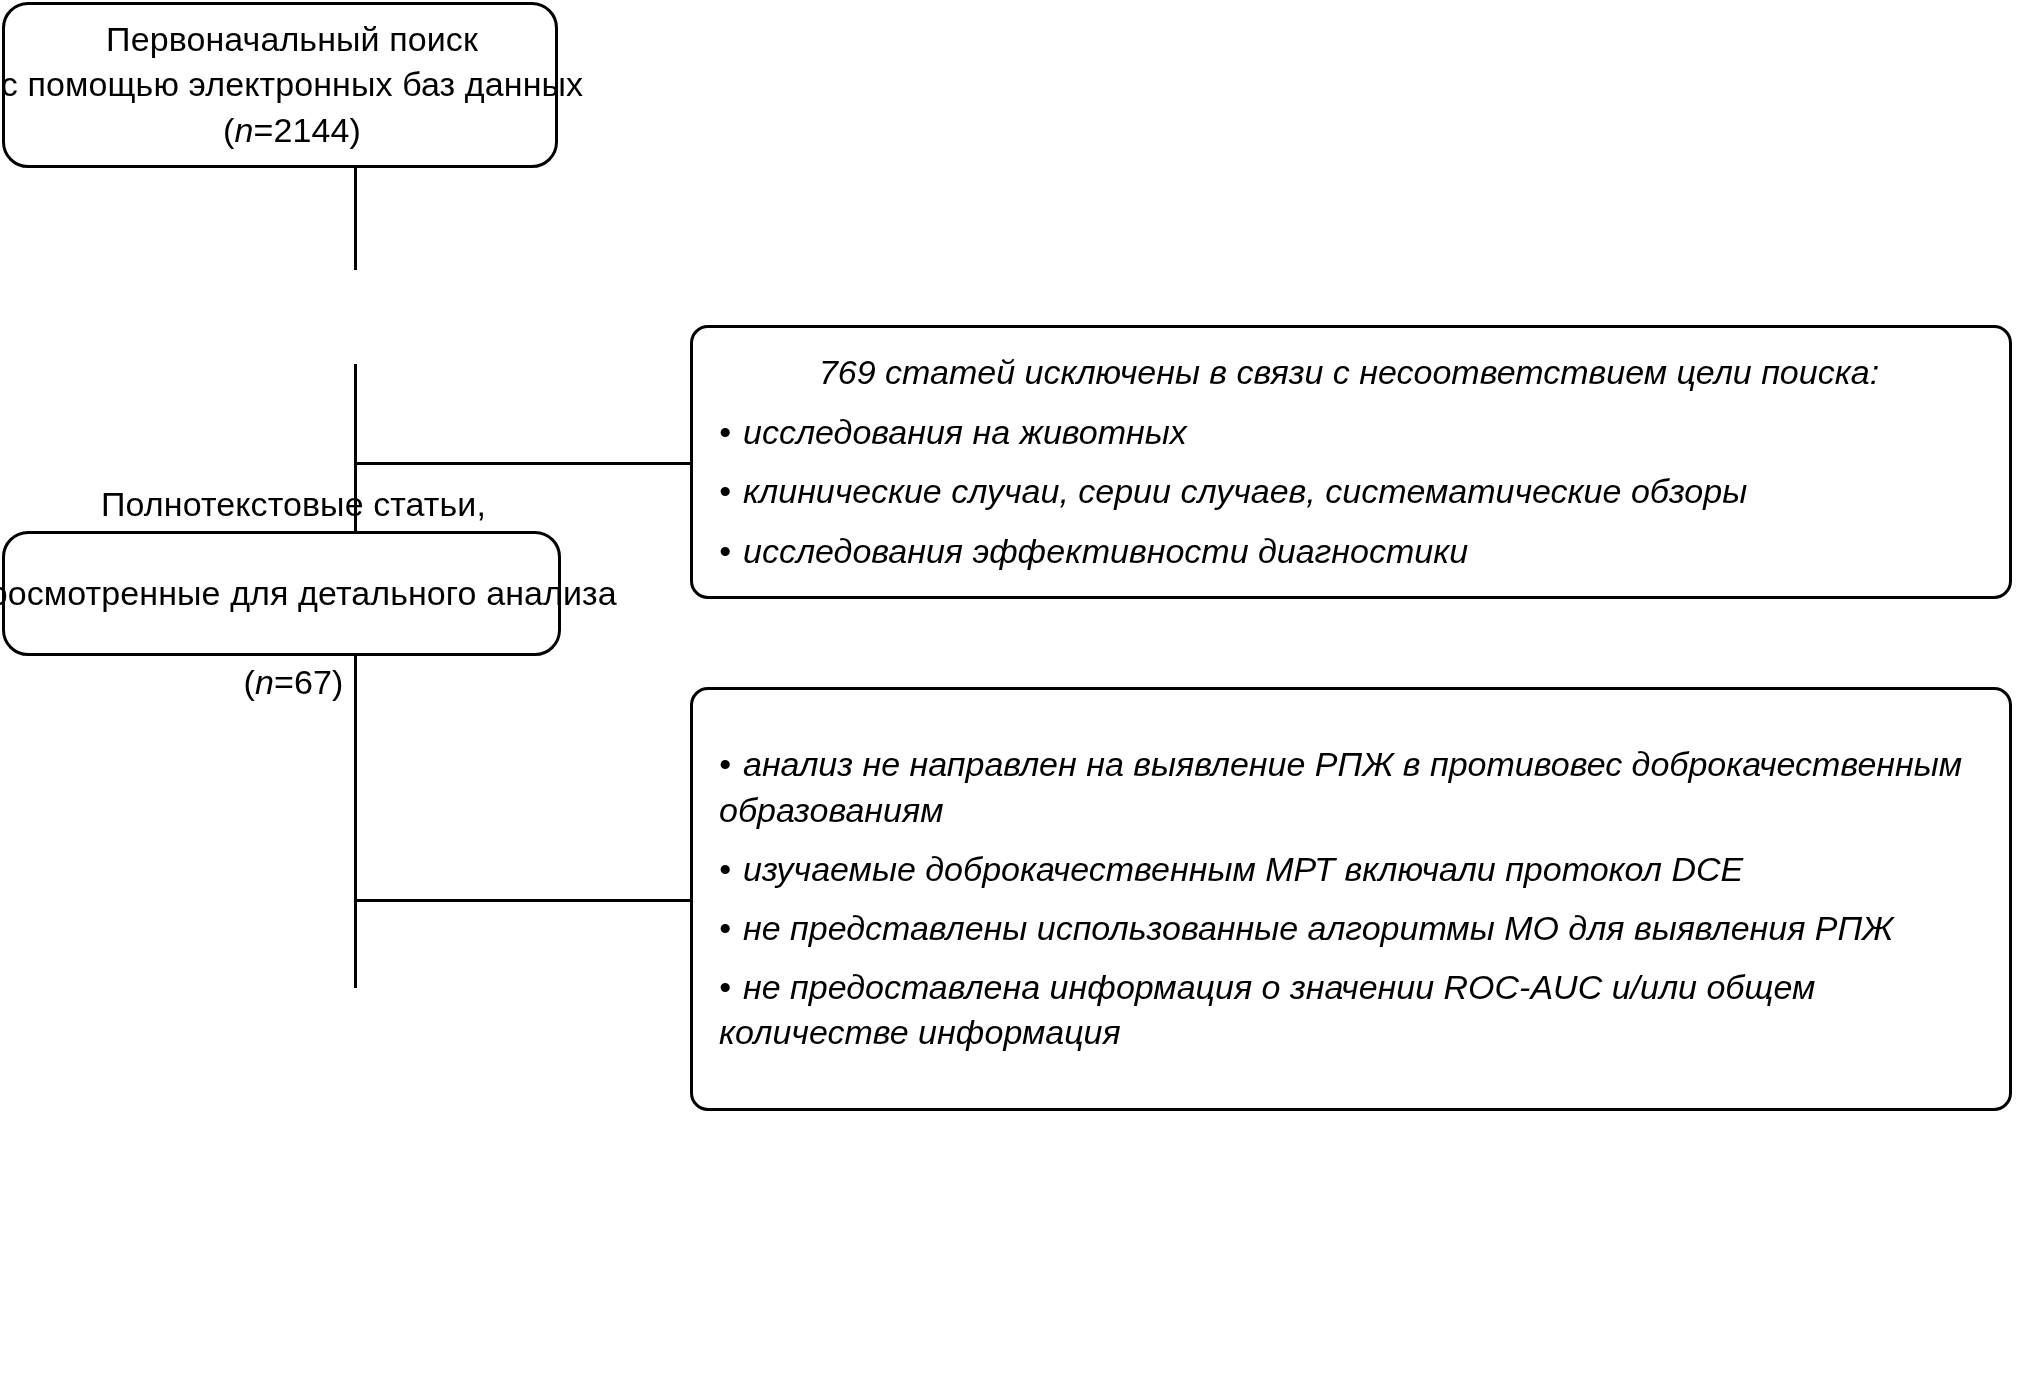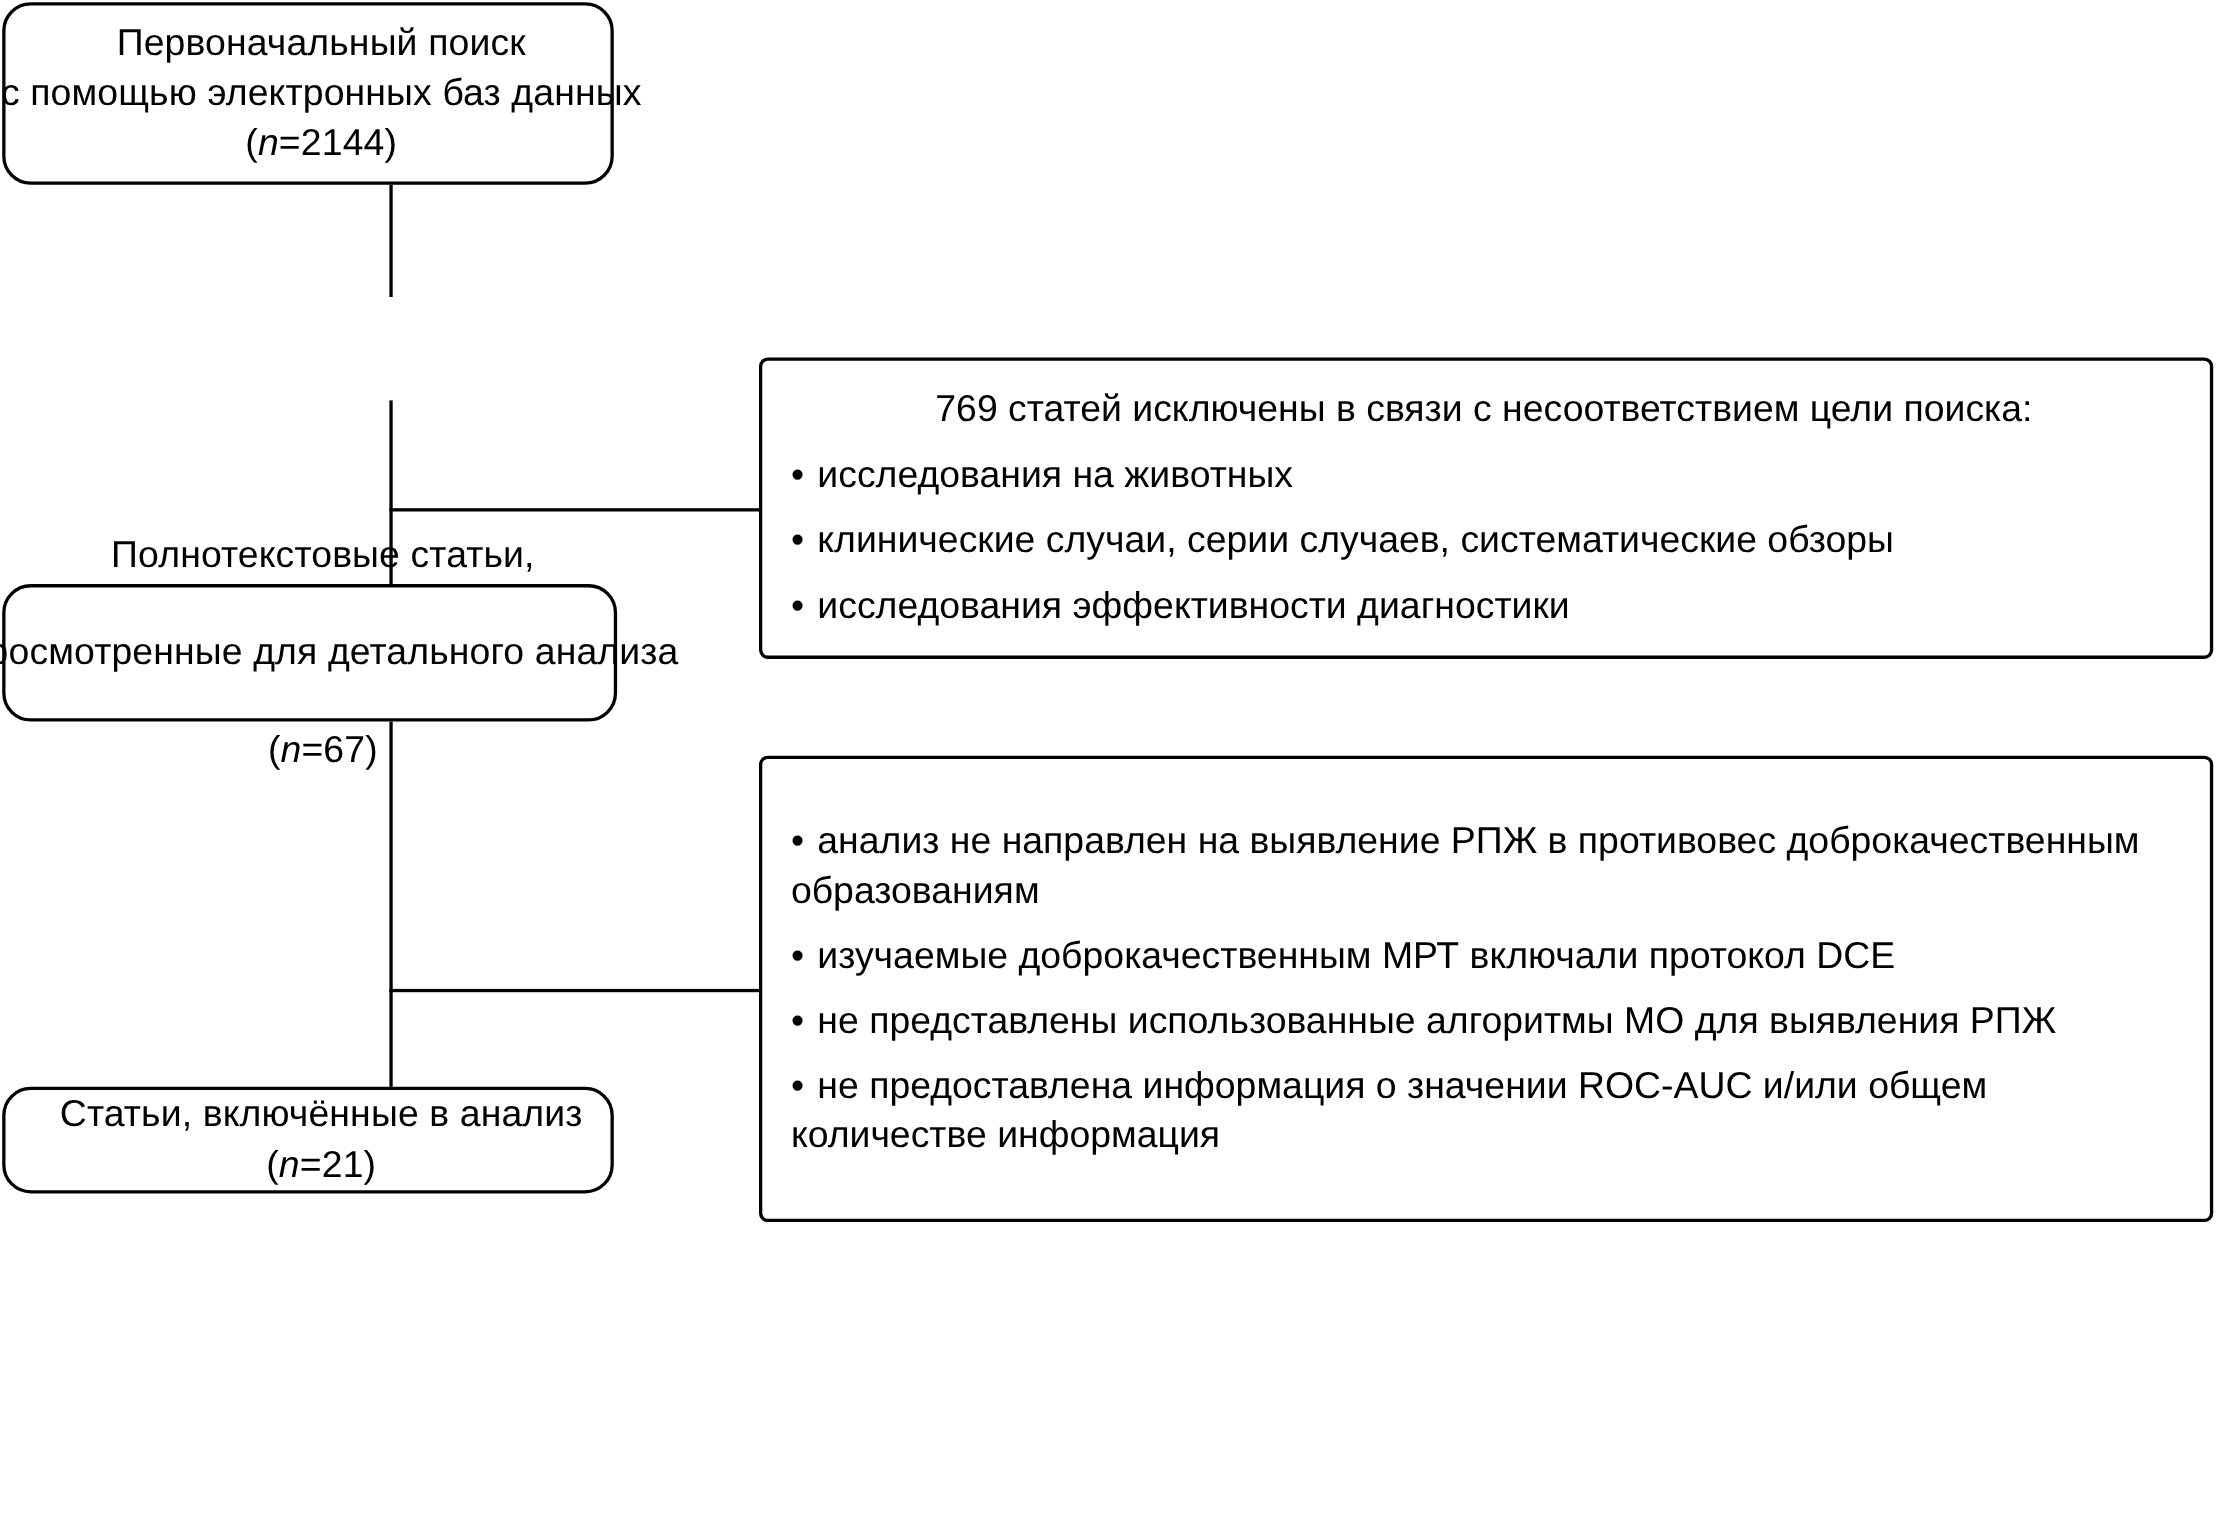--- a/index.html
+++ b/index.html
@@ -41,21 +41,22 @@
     line-height: 1.33;
     white-space: pre;
     letter-spacing: 0.1px;
   }
   .n-italic {
     font-style: italic;
   }
   
   .excl {
     padding: 22px 30px 22px 26px;
-    border-radius: 8px;
+    border-radius: 18px;
+    font-style: italic;
   }
   .excl-head {
     font-size: 34px;
     line-height: 1.3;
     text-align: center;
     margin-bottom: 16px;
     white-space: nowrap;
   }
   .excl-item {
     font-size: 34px;
@@ -113,18 +114,14 @@
     <div class="node-line"><span>(</span><span class="n-italic">n</span><span>=67)</span></div>
   </div>
 
   <div class="node excl" style="left: 690px; top: 687px; width: 1322px; height: 424px;">
     <div class="excl-item"><span class="bullet">•</span><span>анализ не направлен на выявление РПЖ в противовес доброкачественным образованиям</span></div>
     <div class="excl-item"><span class="bullet">•</span><span>изучаемые доброкачественным МРТ включали протокол DCE</span></div>
     <div class="excl-item"><span class="bullet">•</span><span>не представлены использованные алгоритмы МО для выявления РПЖ</span></div>
     <div class="excl-item"><span class="bullet">•</span><span>не предоставлена информация о значении ROC-AUC и/или общем количестве информация</span></div>
   </div>
 
-  <div class="node center" style="left:2px; top:988px; width:556px; height:97px;">
-    <div class="node-line">Статьи, включённые в анализ</div>
-    <div class="node-line"><span>(</span><span class="n-italic">n</span><span>=21)</span></div>
-  </div>
 
 </div>
 
 </body></html>

